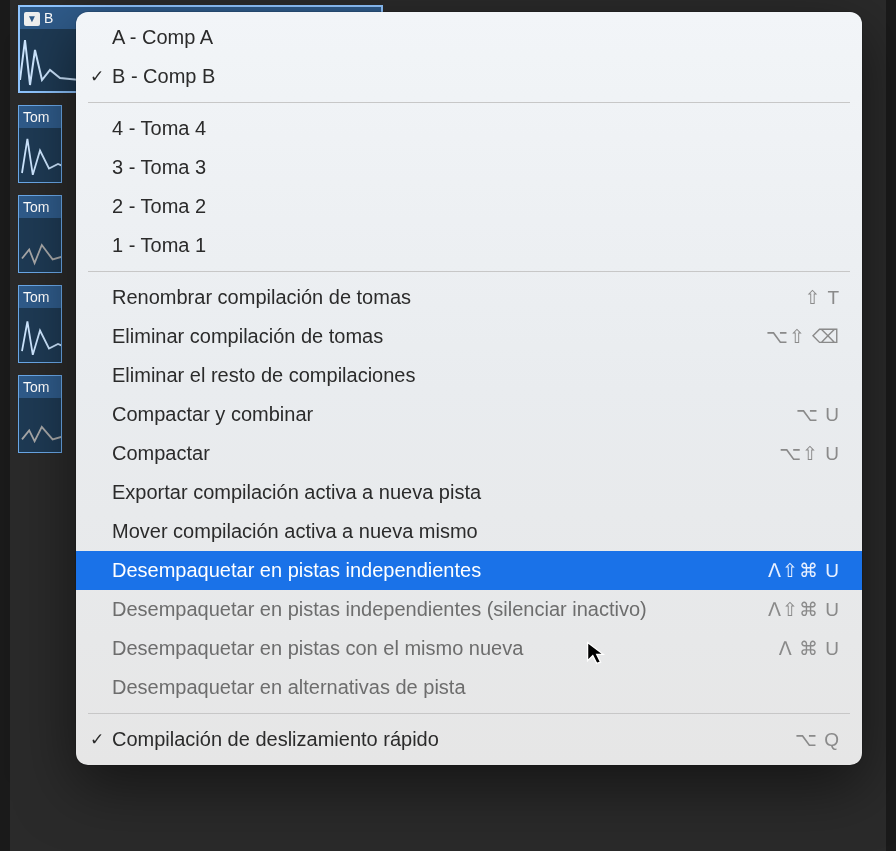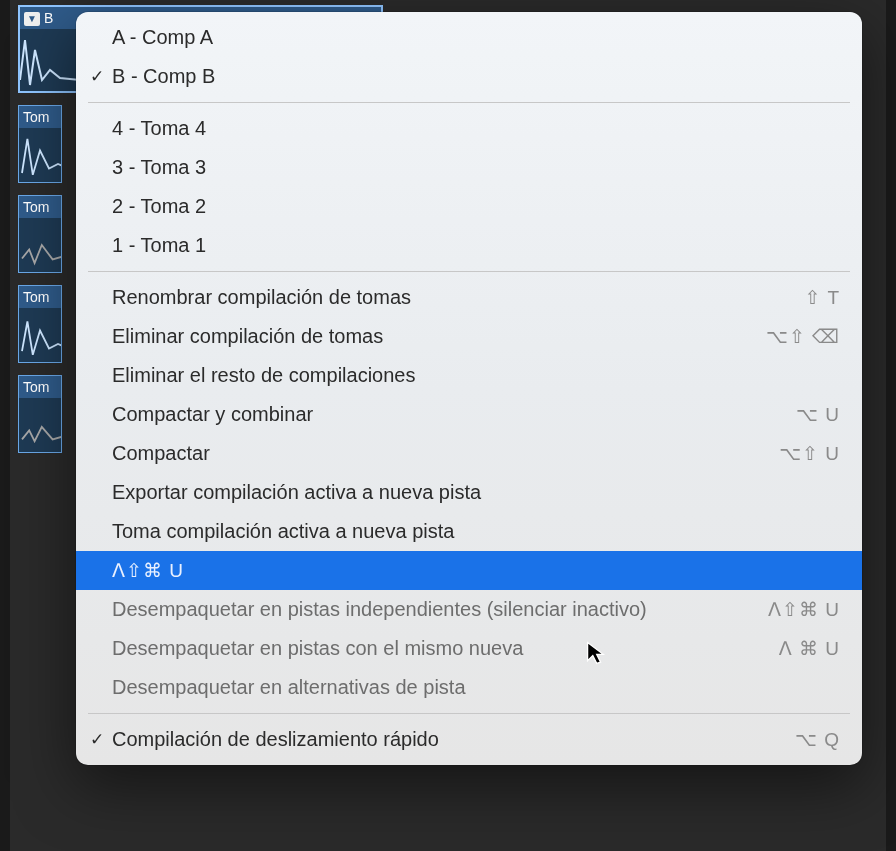--- a/index.html
+++ b/index.html
@@ -228,23 +228,24 @@
         <span class="shortcut">⌥ U</span>
       </div>
       <div class="menu-item">
         <span class="label">Compactar</span>
         <span class="shortcut">⌥⇧ U</span>
       </div>
       <div class="menu-item">
         <span class="label">Exportar compilación activa a nueva pista</span>
       </div>
       <div class="menu-item">
-        <span class="label">Toma compilación activa a nueva pista</span>
+        <span class="label">Mover compilación activa a nueva mismo</span>
       </div>
       <div class="menu-item highlighted">
+        <span class="label">Desempaquetar en pistas independientes</span>
         <span class="shortcut">ᐱ⇧⌘ U</span>
       </div>
       <div class="menu-item dim-next">
         <span class="label">Desempaquetar en pistas independientes (silenciar inactivo)</span>
         <span class="shortcut">ᐱ⇧⌘ U</span>
       </div>
       <div class="menu-item dim-next">
         <span class="label">Desempaquetar en pistas con el mismo nueva</span>
         <span class="shortcut">ᐱ ⌘ U</span>
       </div>

